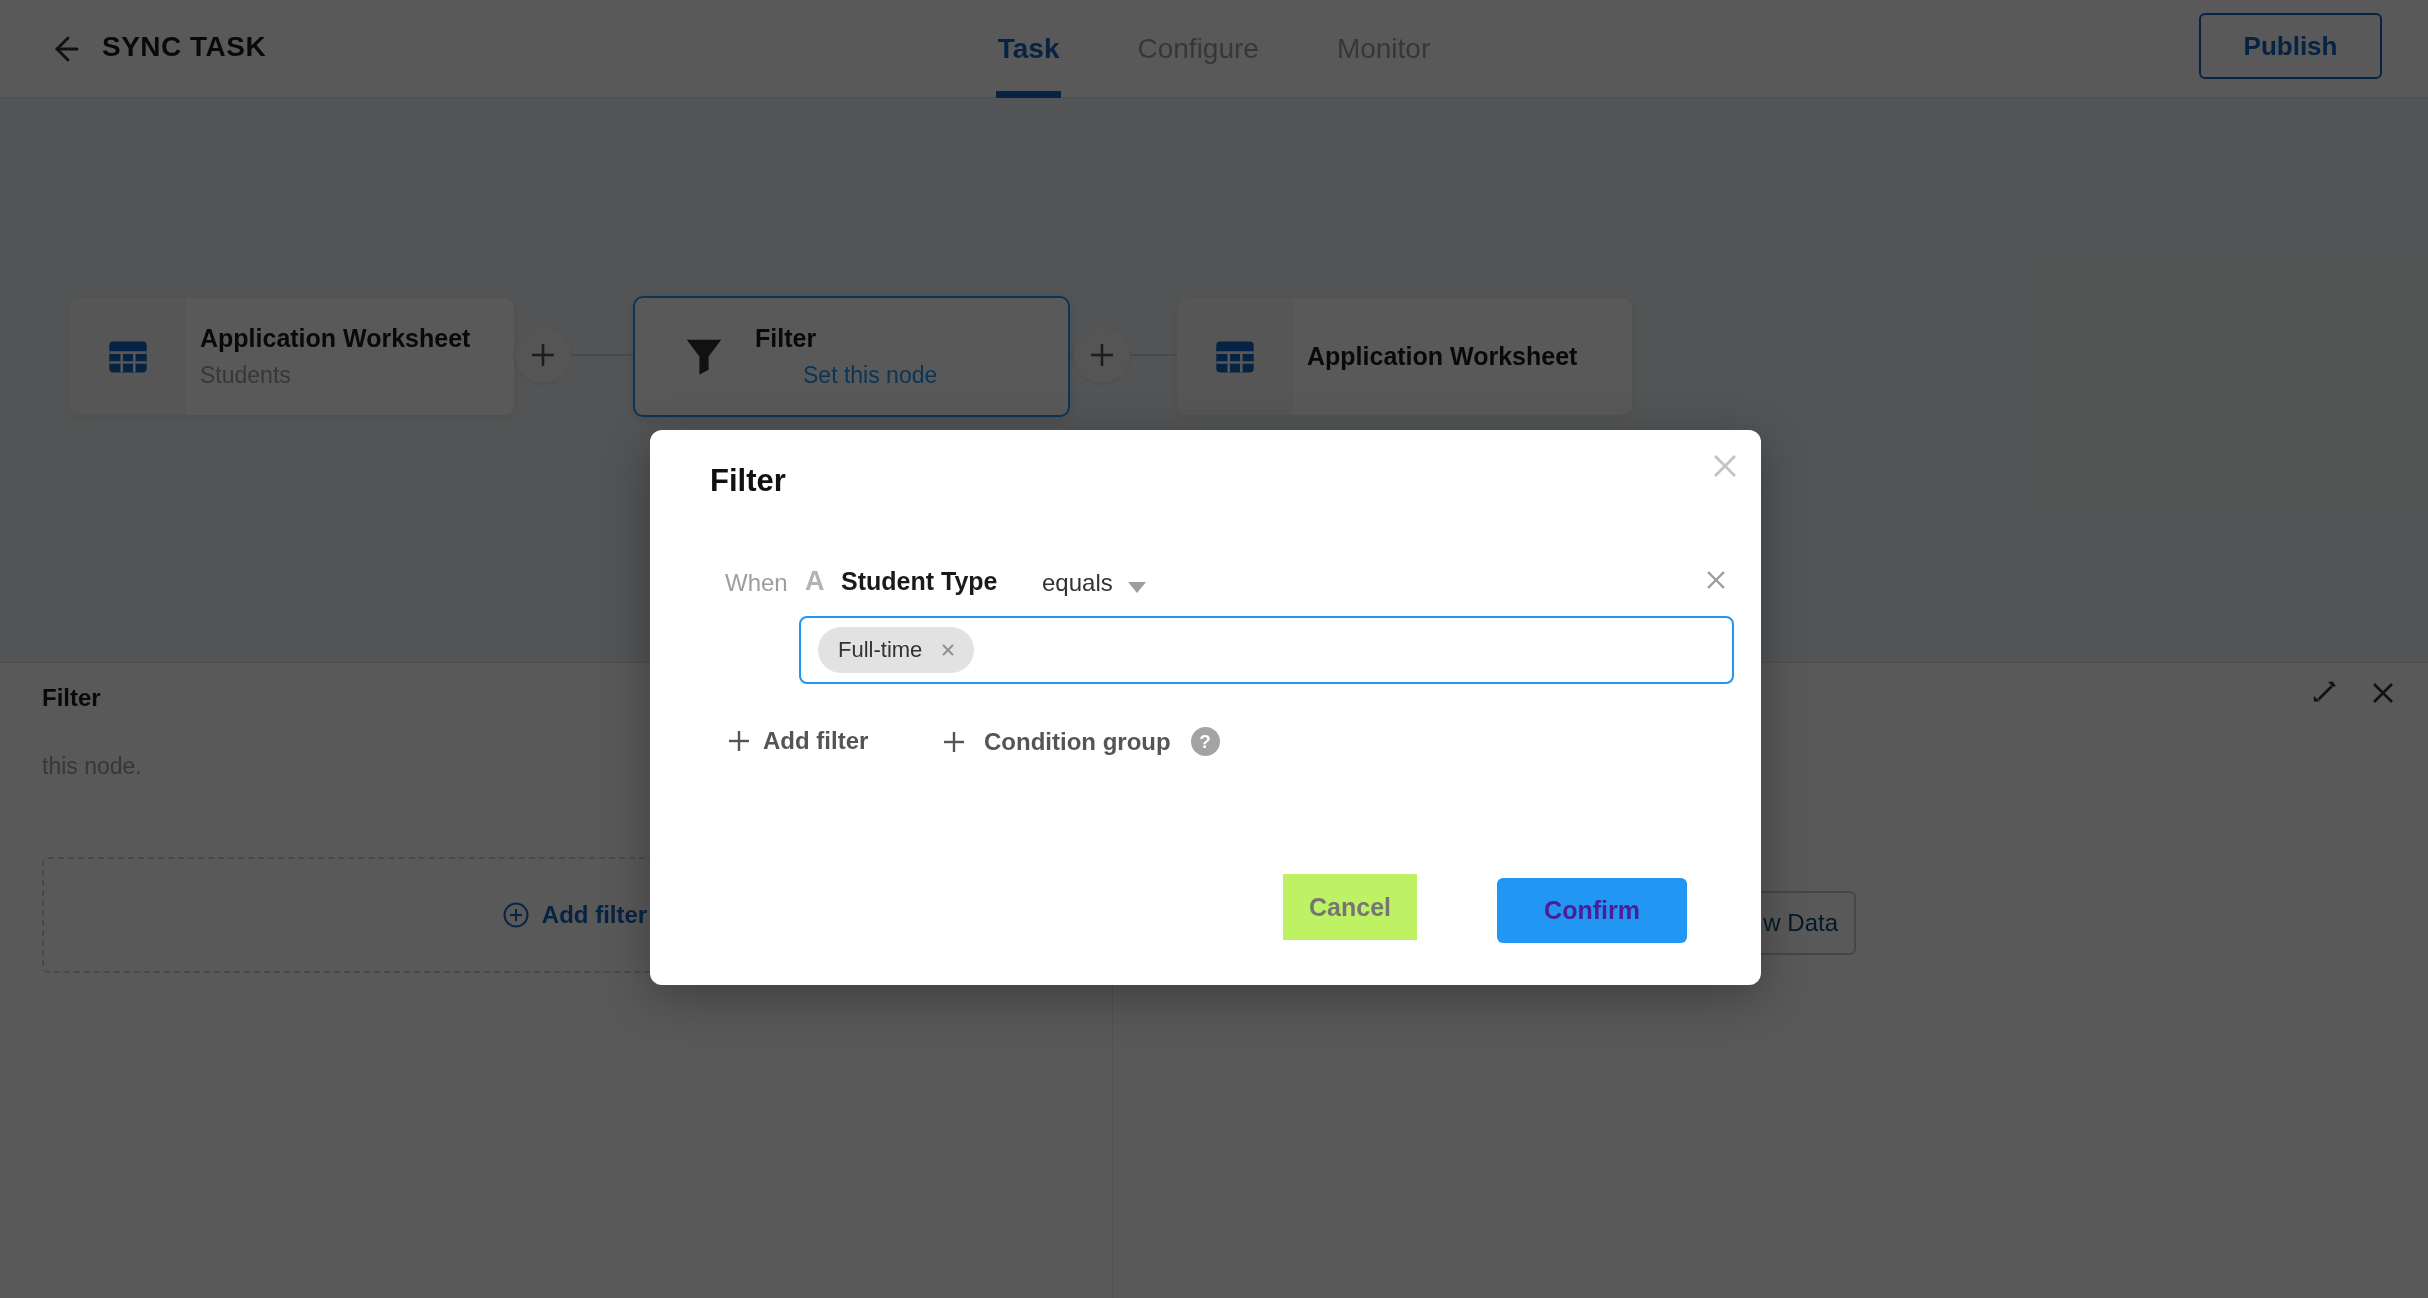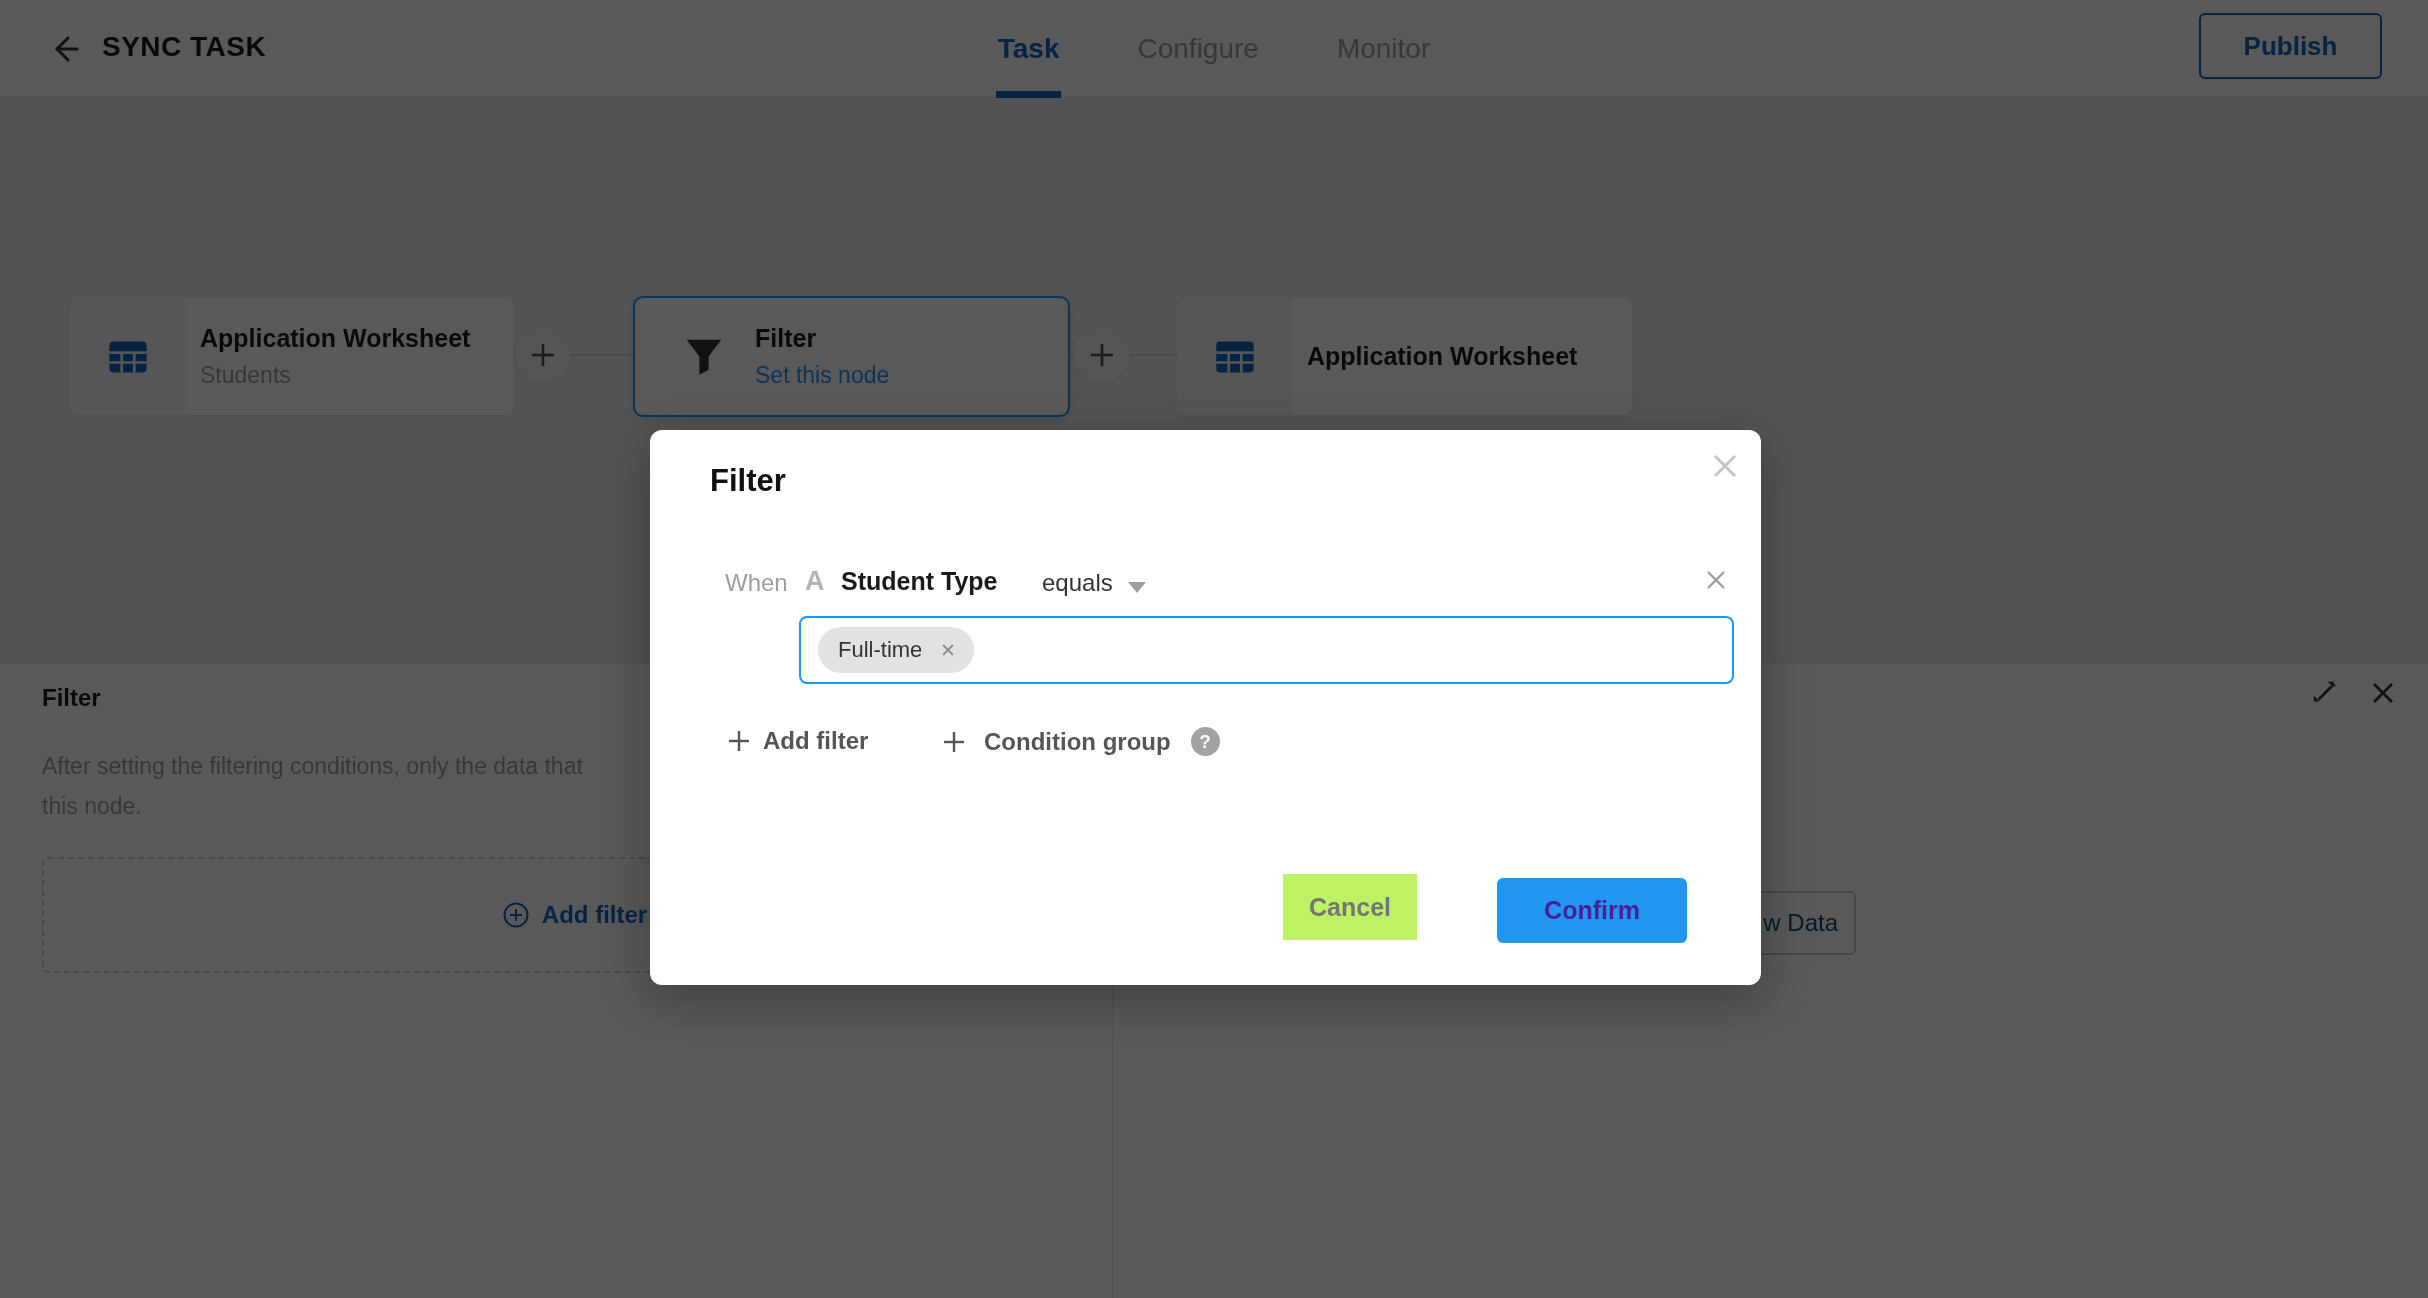--- a/index.html
+++ b/index.html
@@ -31,21 +31,21 @@
   .node{ position:absolute; background:#fff; border-radius:10px; box-shadow:0 2px 10px rgba(0,0,0,.06); display:flex; cursor:pointer; z-index:1; }
   .node.n1{ left:70px; top:200px; width:444px; height:117px; }
   .node.n3{ left:1177px; top:200px; width:455px; height:117px; }
   .icon-cell{ width:116px; background:#f6f7f9; border-radius:10px 0 0 10px; display:flex; align-items:center; justify-content:center; }
   .node-body{ flex:1; display:flex; flex-direction:column; justify-content:center; padding-left:14px; }
   .node-title{ font-size:25px; font-weight:bold; color:#1a1a1a; }
   .node-sub{ font-size:23px; color:#9e9e9e; margin-top:9px; }
   .node.n2{ left:633px; top:198px; width:437px; height:121px; border:2px solid #2196f3; align-items:center; padding-left:32px;
     box-shadow:0 2px 12px rgba(33,150,243,.18); }
   .funnel-cell{ width:74px; display:flex; align-items:center; justify-content:center; }
-  .node-link{ font-size:23px; color:#2196f3; margin-top:9px; }
+  .node-link{ font-size:23px; color:#2196f3; margin-top:9px;margin-left:48px; }
 
   
   .panel{ position:absolute; left:0; top:662px; right:0; bottom:0; background:#fff; border-top:1px solid #e2e2e2; }
   .panel-title{ position:absolute; left:42px; top:21px; font-size:24px; font-weight:bold; color:#1a1a1a; }
   .panel-desc{ position:absolute; left:42px; top:83px; font-size:23px; color:#9e9e9e; line-height:40px; }
   .dashed-box{ position:absolute; left:42px; top:194px; width:1065px; height:116px; border:2px dashed #d2d2d2; border-radius:6px;
     display:flex; align-items:center; justify-content:center; gap:12px; cursor:pointer; }
   .dashed-box .lbl{ color:#1565c0; font-size:24px; font-weight:bold; }
   .v-divider{ position:absolute; left:1112px; top:0; bottom:0; width:1px; background:#e4e4e4; }
   .preview-btn{ position:absolute; left:1703px; top:228px; width:153px; height:64px; border:2px solid #c9c9c9; border-radius:6px;
@@ -168,21 +168,20 @@
       </div>
       <div class="node-body">
         <div class="node-title">Application Worksheet</div>
       </div>
     </div>
   </div>
 
   <div class="panel">
     <div class="panel-title">Filter</div>
     <div class="panel-desc">
-      <div>After setting the filtering conditions, only the data that</div>
       <div>this node.</div>
     </div>
     <div class="dashed-box">
       <svg width="28" height="28" viewBox="0 0 28 28">
         <circle cx="14" cy="14" r="11.5" fill="none" stroke="#1565c0" stroke-width="2"></circle>
         <line x1="14" y1="8" x2="14" y2="20" stroke="#1565c0" stroke-width="2"></line>
         <line x1="8" y1="14" x2="20" y2="14" stroke="#1565c0" stroke-width="2"></line>
       </svg>
       <span class="lbl">Add filter</span>
     </div>

